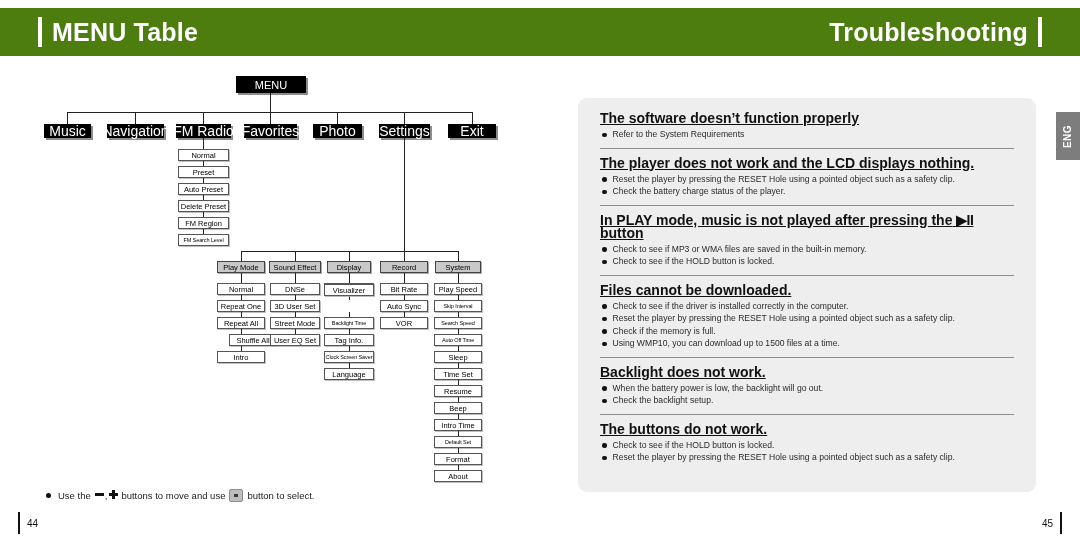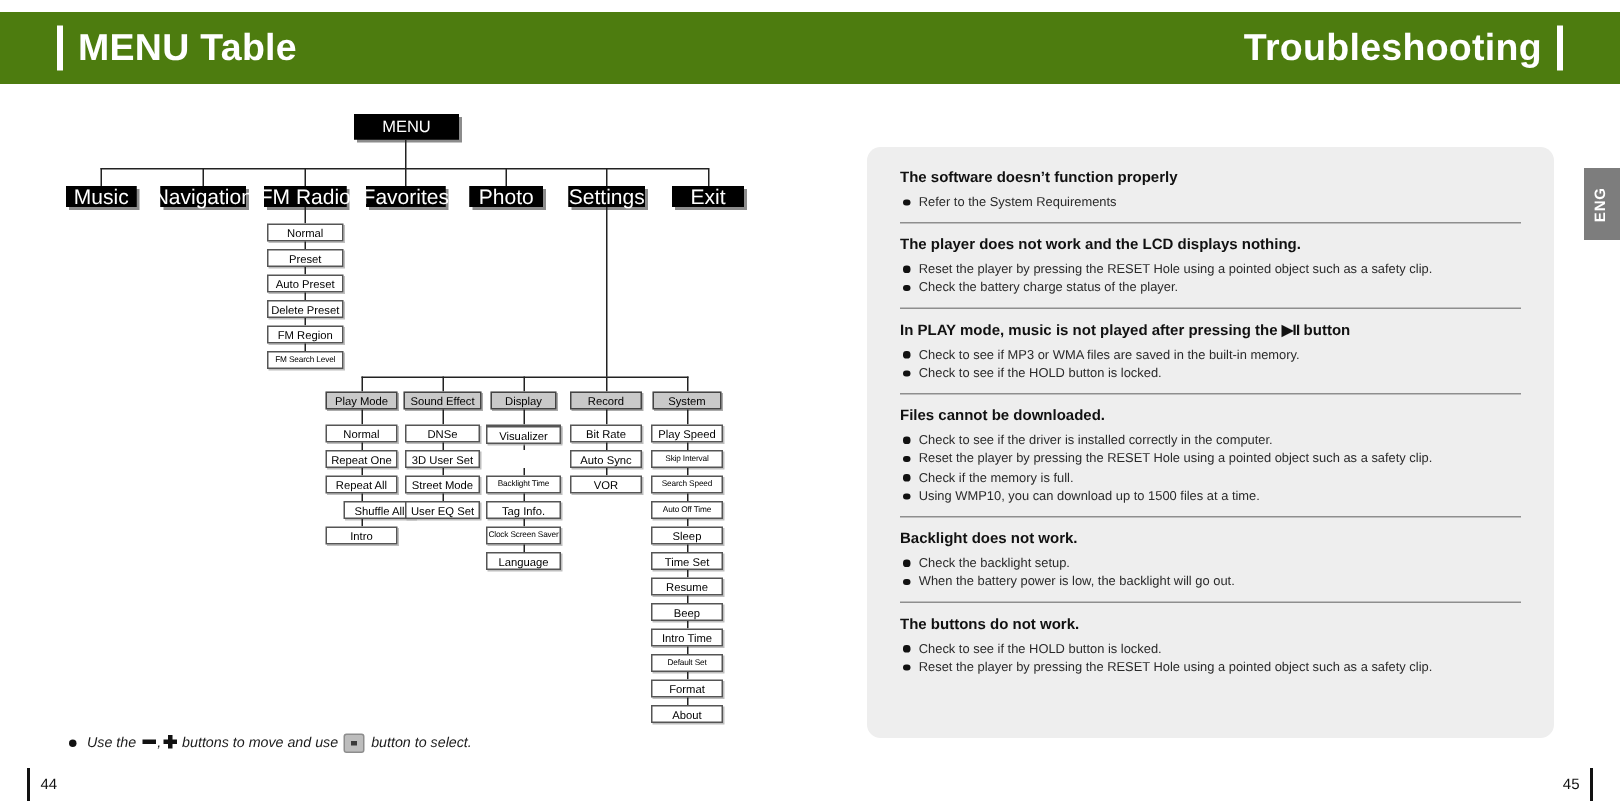--- a/index.html
+++ b/index.html
@@ -59,21 +59,21 @@
   }
   .node.tiny{font-size:5.5px;letter-spacing:-.1px;}
 
   .ln{position:absolute;background:#222222;}
   .ln.v{width:1px;}
   .ln.h{height:1px;}
 
   
   .note{
     position:absolute;left:46px;top:487px;width:420px;height:16px;
-    display:flex;align-items:center;font-size:9.5px;color:#1b1b1b;font-style:italic;
+    display:flex;align-items:center;font-size:9.5px;color:#1b1b1b;
   }
   .note .dot{
     width:5px;height:5px;border-radius:50%;background:#111;margin-right:7px;flex:0 0 auto;
   }
   .icon-minus{
     display:inline-block;width:9px;height:3px;background:#111;
     vertical-align:middle;margin:0 1px 2px 4px;
   }
   .icon-plus{
     position:relative;display:inline-block;width:9px;height:9px;
@@ -101,21 +101,21 @@
   .pagenum.left .pbar{margin-right:7px;}
   .pagenum.right .pbar{margin-left:7px;}
 
   
   .panel{
     position:absolute;left:578px;top:98px;width:458px;height:394px;
     background:#eeeeee;border-radius:9px;
     padding:14px 22px 10px 22px;box-sizing:border-box;
   }
   .ts-head{
-    font-size:10px;font-weight:bold;color:#111;margin:0 0 4px 0;line-height:13px;
+    font-size:14px;font-weight:bold;color:#111;margin:0 0 4px 0;line-height:13px;text-decoration:underline;
   }
   .ts-item{
     display:flex;align-items:flex-start;font-size:8.6px;color:#2a2a2a;
     line-height:11.5px;margin:0 0 1px 2px;
   }
   .ts-item .bdot{
     width:4.5px;height:4.5px;border-radius:50%;background:#111;
     margin:3.5px 6px 0 0;flex:0 0 auto;
   }
   .sep{height:1px;background:#8e8e8e;margin:7px 0 8px 0;}
@@ -349,26 +349,26 @@
         <span class="bdot"></span>
         <span>Using WMP10, you can download up to 1500 files at a time.</span>
       </div>
     </div>
     <div class="sep"></div>
 
     <div class="grp">
       <div class="ts-head">Backlight does not work.</div>
       <div class="ts-item">
         <span class="bdot"></span>
+        <span>When the battery power is low, the backlight will go out.</span>
+      </div>
+      <div class="ts-item">
+        <span class="bdot"></span>
         <span>Check the backlight setup.</span>
       </div>
-      <div class="ts-item">
-        <span class="bdot"></span>
-        <span>When the battery power is low, the backlight will go out.</span>
-      </div>
     </div>
     <div class="sep"></div>
 
     <div class="grp">
       <div class="ts-head">The buttons do not work.</div>
       <div class="ts-item">
         <span class="bdot"></span>
         <span>Check to see if the HOLD button is locked.</span>
       </div>
       <div class="ts-item">

